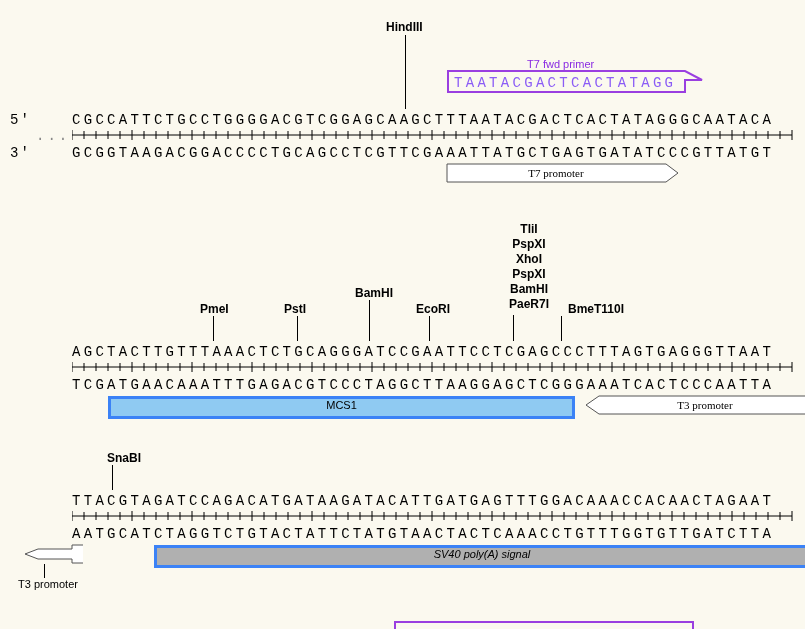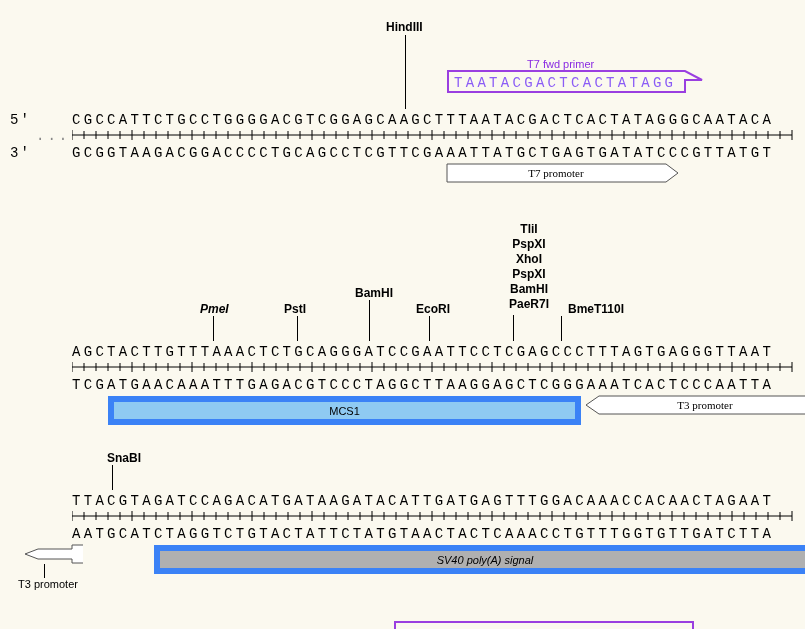--- a/index.html
+++ b/index.html
@@ -20,21 +20,21 @@
     letter-spacing: 3.3px;
     white-space: pre;
     position: absolute;
     color: #000;
   }
   .label5 { position:absolute; font-family: "Courier New", monospace; font-size:14px; letter-spacing:2px; }
   .dots { position:absolute; font-family:"Courier New",monospace; font-size:14px; letter-spacing:3px; color:#888;}
   .enzyme { position:absolute; font-family: Verdana,sans-serif; font-size:12px; font-weight:bold; color:#000; white-space:nowrap;text-align:right; }
   .enzstack { text-align:center; }
   .tick-line { position:absolute; background:#000; }
-  .feature-box { position:absolute; font-size:11px; text-align:center; border:6px solid #3b82f6; display:flex; align-items:center; justify-content:center; }
+  .feature-box { position:absolute; font-size:11px; text-align:center; border:3px solid #3b82f6; display:flex; justify-content:center; }
   .primer-text { position:absolute; font-family:"Courier New",monospace; font-size:14px; letter-spacing:3.3px; color:#8b5cf6; white-space:pre;}
   .primer-label { position:absolute; font-size:11px; color:#8a2be2; }
   svg.arrow { position:absolute; }
 </style>
 </head>
 <body>
 
 <div class="enzyme" style="left:386px; top:20px;">HindIII</div>
 <div class="tick-line" style="left:405px; top:35px; width:1px; height:74px;"></div>
 
@@ -130,21 +130,21 @@
   <div>XhoI</div>
   <div>PspXI</div>
   <div>BamHI</div>
   <div>PaeR7I</div>
 </div>
 <div class="tick-line" style="left:513px; top:315px; width:1px; height:26px;"></div>
 
 <div class="enzyme" style="left:346px; top:286px;padding-left:9px;">BamHI</div>
 <div class="tick-line" style="left:369px; top:300px; width:1px; height:41px;"></div>
 
-<div class="enzyme" style="left:200px; top:302px;font-style:italic;">PmeI</div>
+<div class="enzyme" style="left:200px; top:302px;">PmeI</div>
 <div class="tick-line" style="left:213px; top:316px; width:1px; height:25px;"></div>
 
 <div class="enzyme" style="left:284px; top:302px;">PstI</div>
 <div class="tick-line" style="left:297px; top:316px; width:1px; height:25px;"></div>
 
 <div class="enzyme" style="left:416px; top:302px;">EcoRI</div>
 <div class="tick-line" style="left:429px; top:316px; width:1px; height:25px;"></div>
 
 <div class="enzyme" style="left:568px; top:302px;">BmeT110I</div>
 <div class="tick-line" style="left:561px; top:316px; width:1px; height:25px;"></div>

